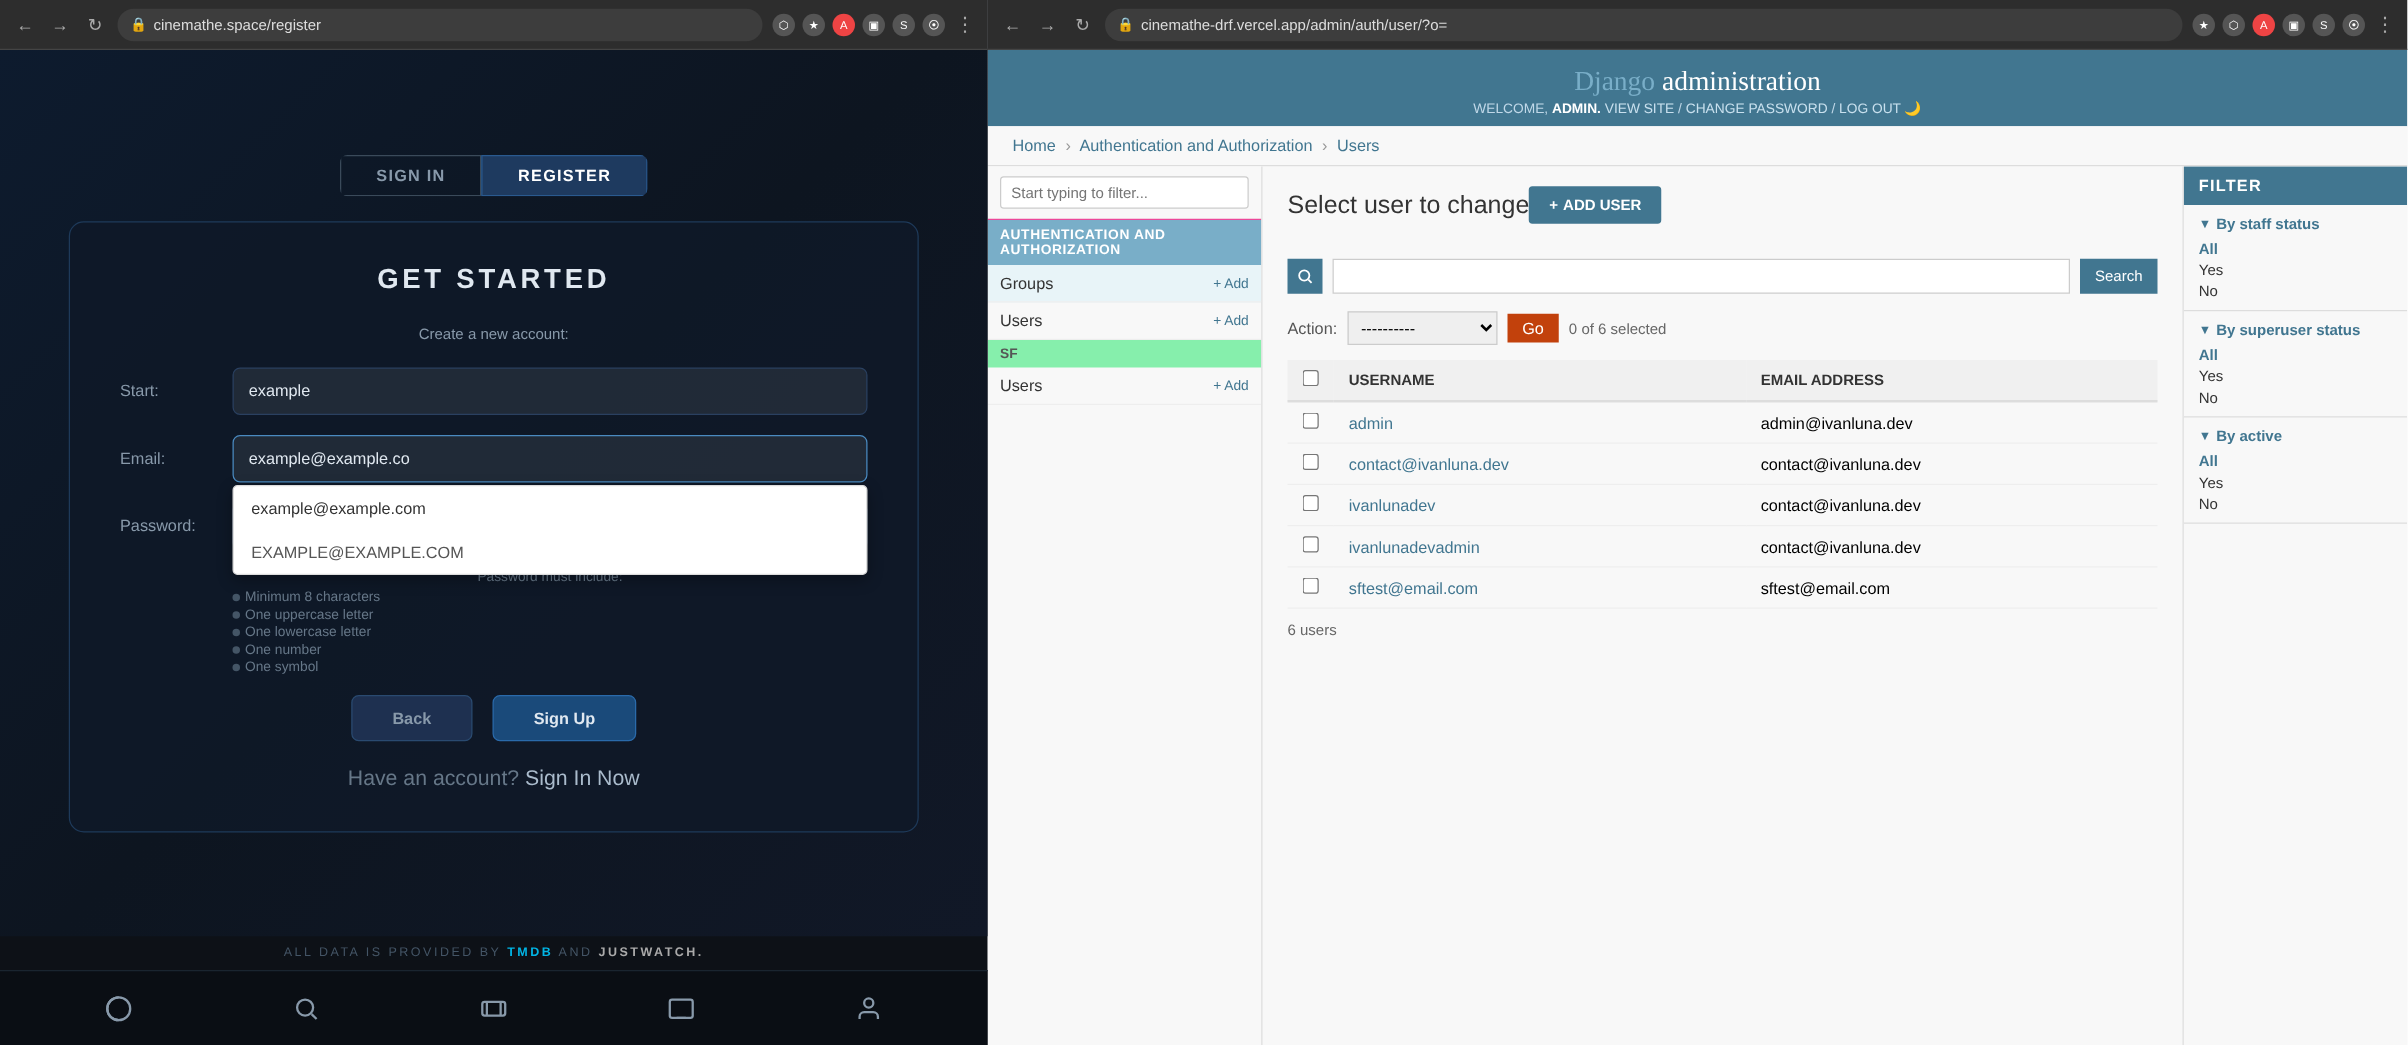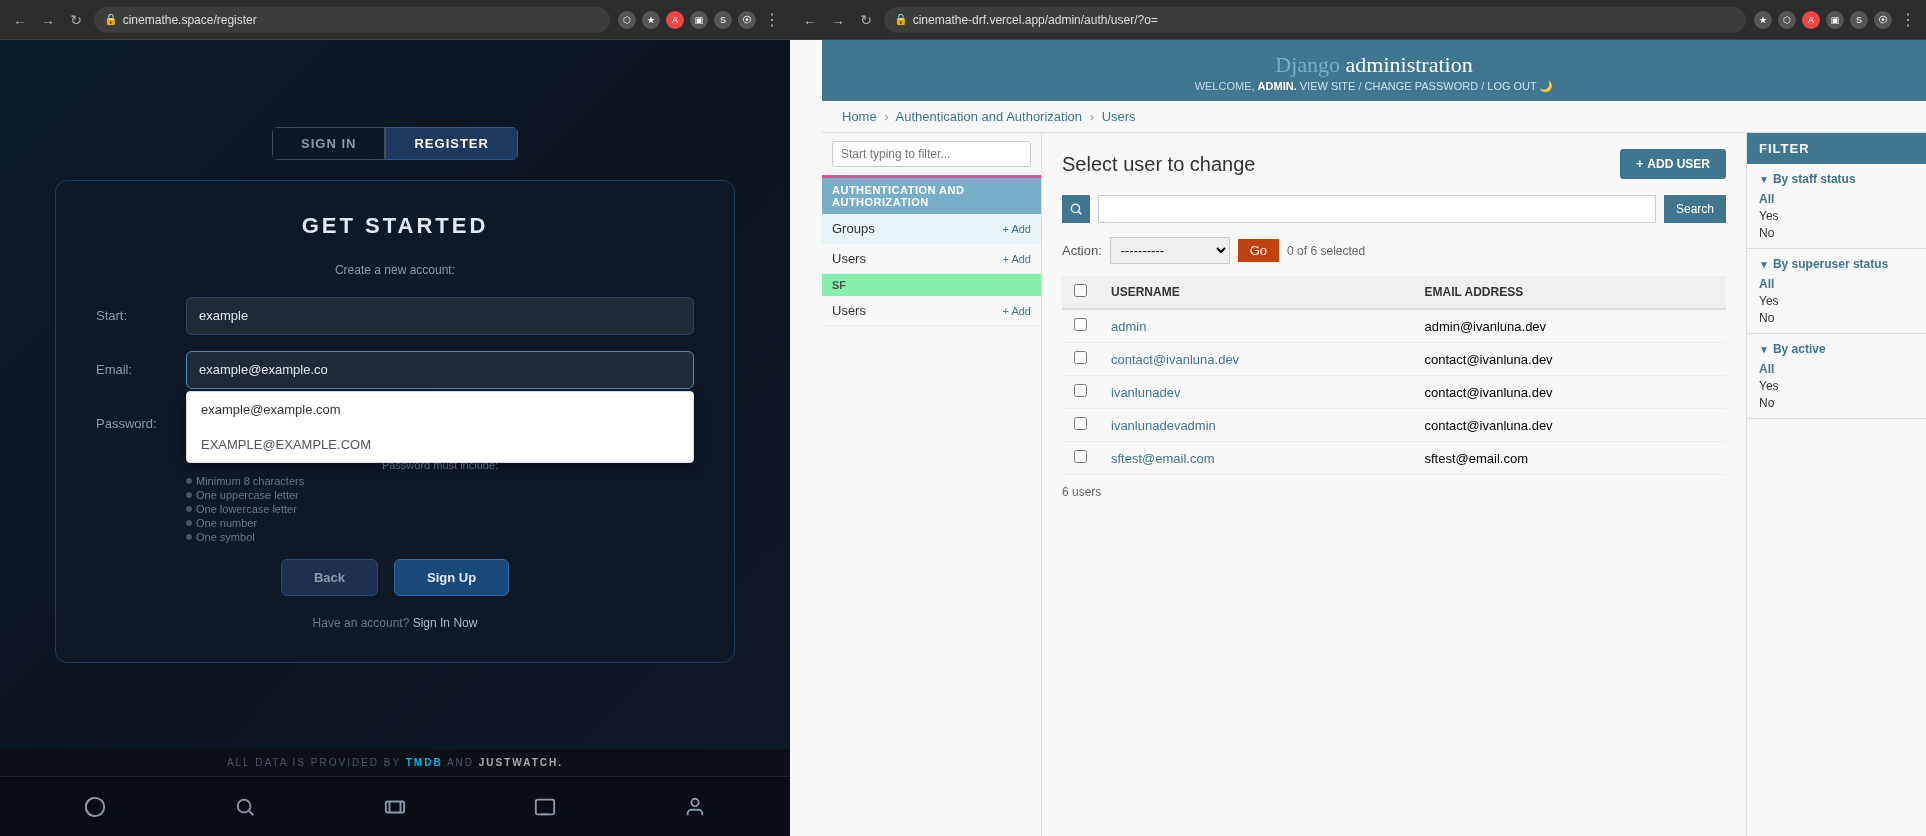--- a/index.html
+++ b/index.html
@@ -172,21 +172,21 @@
       border: 1px solid #2a6aaa;
       border-radius: 6px;
       color: #e0e8f0;
       font-size: 13px;
       cursor: pointer;
       font-weight: 600;
     }
 
     .signin-link {
       text-align: center;
-      font-size: 12px;
+      font-size: 17px;
       color: #667788;
     }
     .signin-link a { color: #aabbcc; text-decoration: none; }
 
     .bottom-bar-left {
       height: 60px;
       background: #0a0e14;
       border-top: 1px solid #1a2530;
       display: flex;
       align-items: center;
@@ -230,21 +230,20 @@
       border-radius: 13px;
       display: flex; align-items: center;
       padding: 0 10px; gap: 5px;
     }
 
     .django-admin {
       flex: 1;
       display: flex;
       flex-direction: column;
       overflow: hidden;
-      padding-left: 32px;
     }
 
     .django-header {
       background: #417690;
       padding: 12px 20px 8px;
       text-align: center;
     }
     .django-title {
       font-size: 22px;
       font-weight: 300;
@@ -276,21 +275,21 @@
 
     .django-sidebar {
       width: 220px;
       background: #f8f8f8;
       border-right: 1px solid #ddd;
       overflow-y: auto;
     }
 
     .sidebar-filter {
       padding: 8px 10px;
-      border-bottom: 3px solid #ec4899;
+      border-bottom: 1px solid #ec4899;
     }
     .sidebar-filter input {
       width: 100%;
       padding: 5px 8px;
       font-size: 12px;
       border: 1px solid #ccc;
       border-radius: 3px;
       color: #666;
     }
 
@@ -332,22 +331,21 @@
 
     .django-main {
       flex: 1;
       padding: 16px 20px;
       overflow-y: auto;
     }
 
     .change-list-header {
       display: flex;
       align-items: center;
-      justify-content: space-between;
-      margin-bottom: 16px;
+      margin-bottom: 28px;
     }
     .change-list-title {
       font-size: 20px;
       color: #333;
       font-weight: 400;
     }
     .add-user-btn {
       background: #417690;
       color: #fff;
       border: none;

